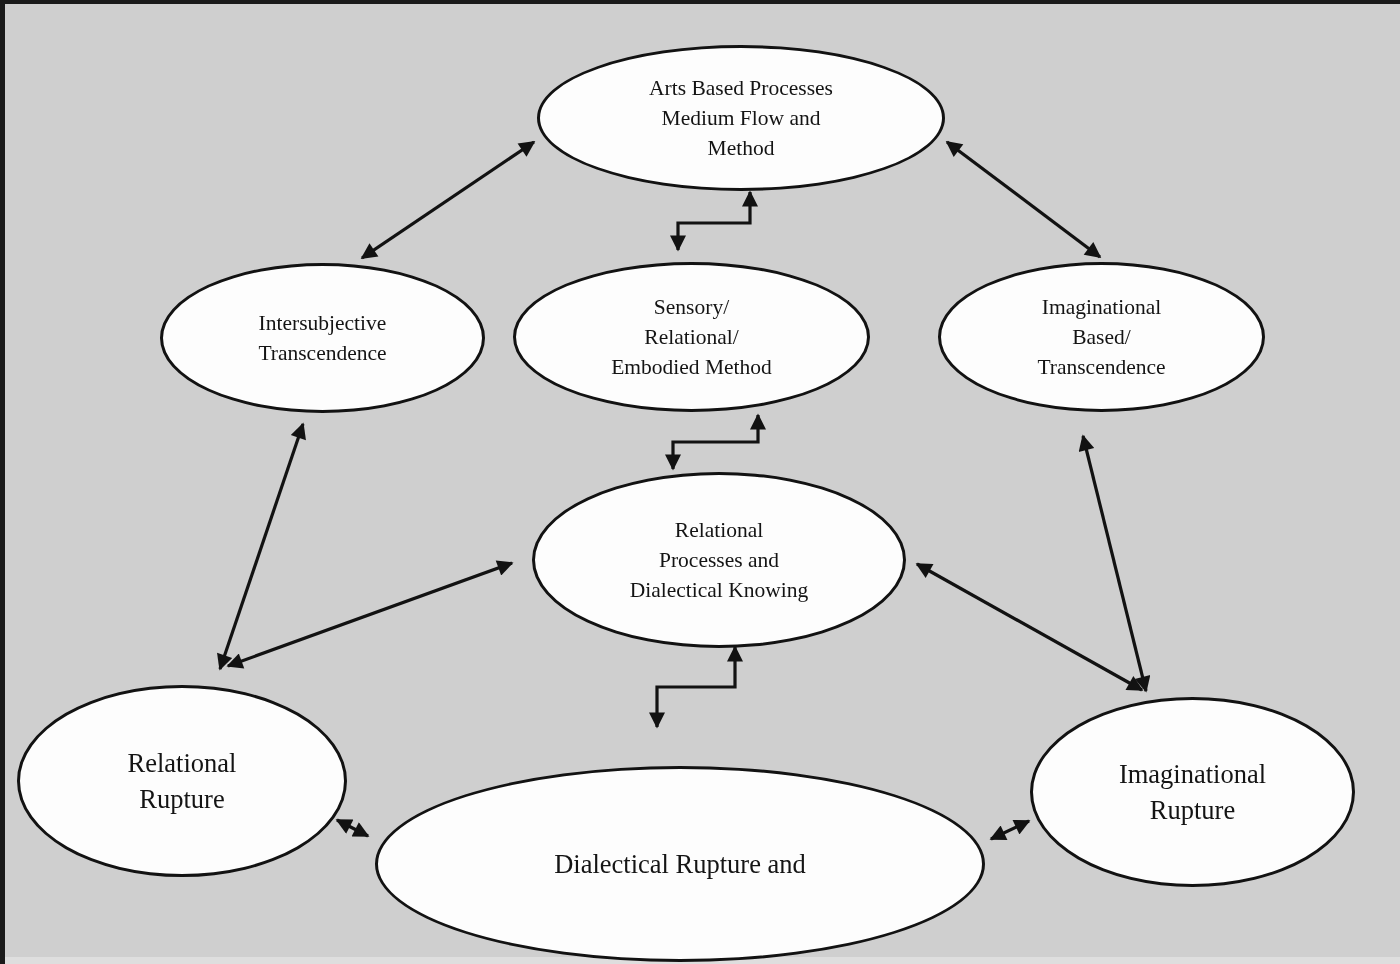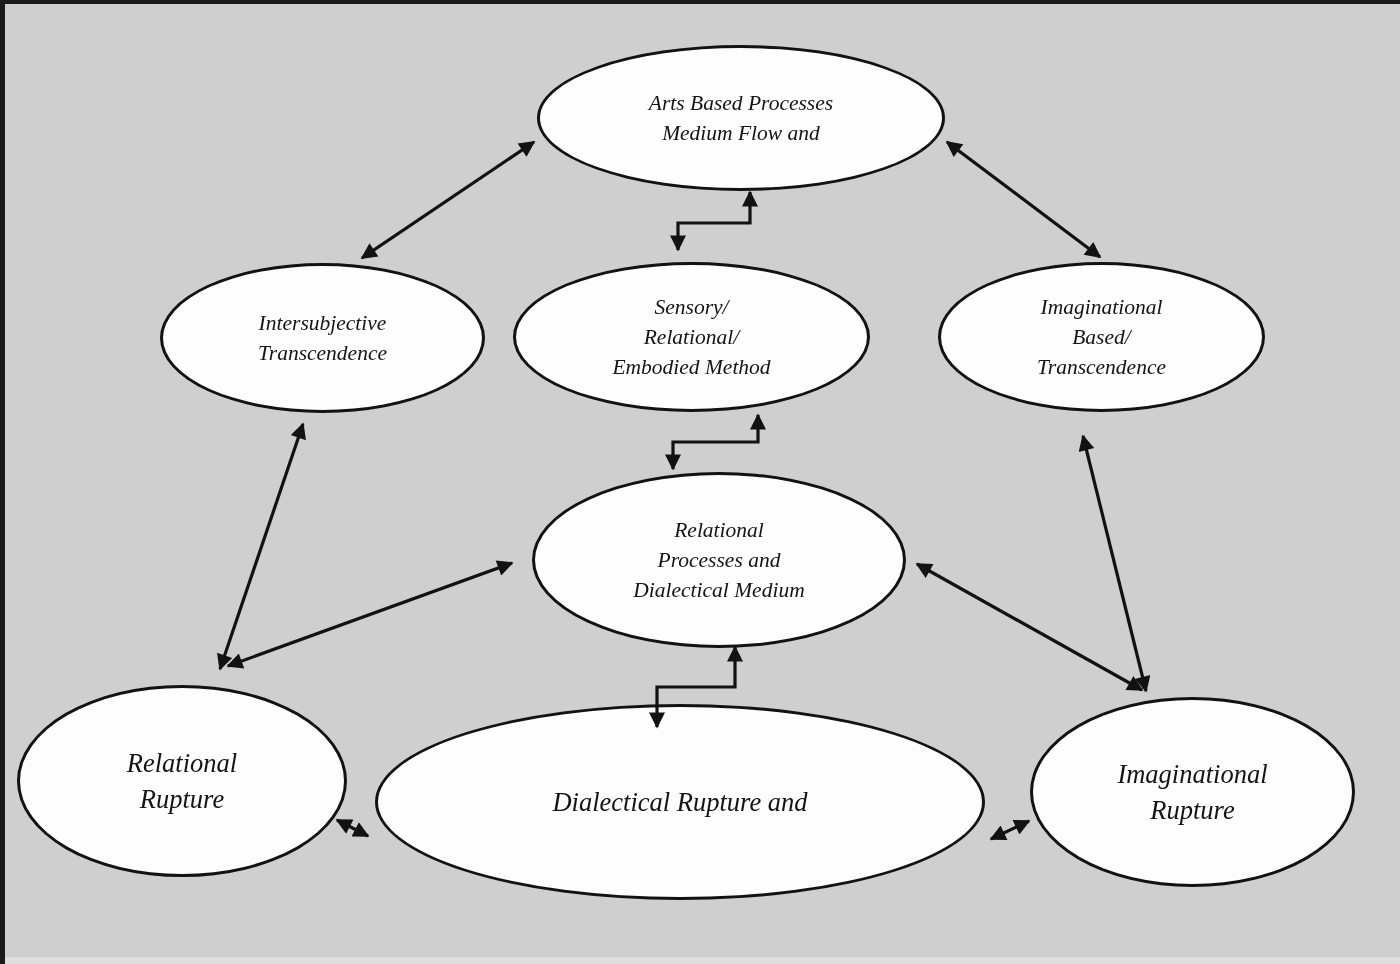--- a/index.html
+++ b/index.html
@@ -9,21 +9,20 @@
     height: 964px;
     overflow: hidden;
     background: #cfcfcf;
     font-family: "Liberation Serif", "DejaVu Serif", serif;
   }
   #canvas {
     position: relative;
     width: 1400px;
     height: 964px;
     background: #cfcfcf;
-    font-style: italic;
   }
   .frame-top {
     position: absolute; left: 0; top: 0; width: 1400px; height: 4px;
     background: #1a1a1a; z-index: 5;
   }
   .frame-left {
     position: absolute; left: 0; top: 0; width: 5px; height: 964px;
     background: #1a1a1a; z-index: 5;
   }
   .frame-bottom {
@@ -57,20 +56,21 @@
 <div id="canvas">
 
   <div class="frame-top"></div>
   <div class="frame-left"></div>
   <div class="frame-bottom"></div>
 
   <div class="node sm" style="left:537px; top:45px; width:408px; height:146px;">
     <div class="label">
       <span class="line">Arts Based Processes</span>
       <span class="line">Medium Flow and</span>
+      <span class="line">Method</span>
     </div>
   </div>
 
   <div class="node sm" style="left:160px; top:263px; width:325px; height:150px;">
     <div class="label">
       <span class="line">Intersubjective</span>
       <span class="line">Transcendence</span>
     </div>
   </div>
 
@@ -87,32 +87,32 @@
       <span class="line">Imaginational</span>
       <span class="line">Based/</span>
       <span class="line">Transcendence</span>
     </div>
   </div>
 
   <div class="node sm" style="left:532px; top:472px; width:374px; height:176px;">
     <div class="label">
       <span class="line">Relational</span>
       <span class="line">Processes and</span>
-      <span class="line">Dialectical Medium</span>
+      <span class="line">Dialectical Knowing</span>
     </div>
   </div>
 
   <div class="node lg" style="left:17px; top:685px; width:330px; height:192px;">
     <div class="label">
       <span class="line">Relational</span>
       <span class="line">Rupture</span>
     </div>
   </div>
 
-  <div class="node lg" style="left:375px; top:704px; width:610px; height:196px;align-items:center;">
+  <div class="node lg" style="left:375px; top:766px; width:610px; height:196px;align-items:center;">
     <div class="label">
       <span class="line">Dialectical Rupture and</span>
     </div>
   </div>
 
   <div class="node lg" style="left:1030px; top:697px; width:325px; height:190px;">
     <div class="label">
       <span class="line">Imaginational</span>
       <span class="line">Rupture</span>
     </div>

